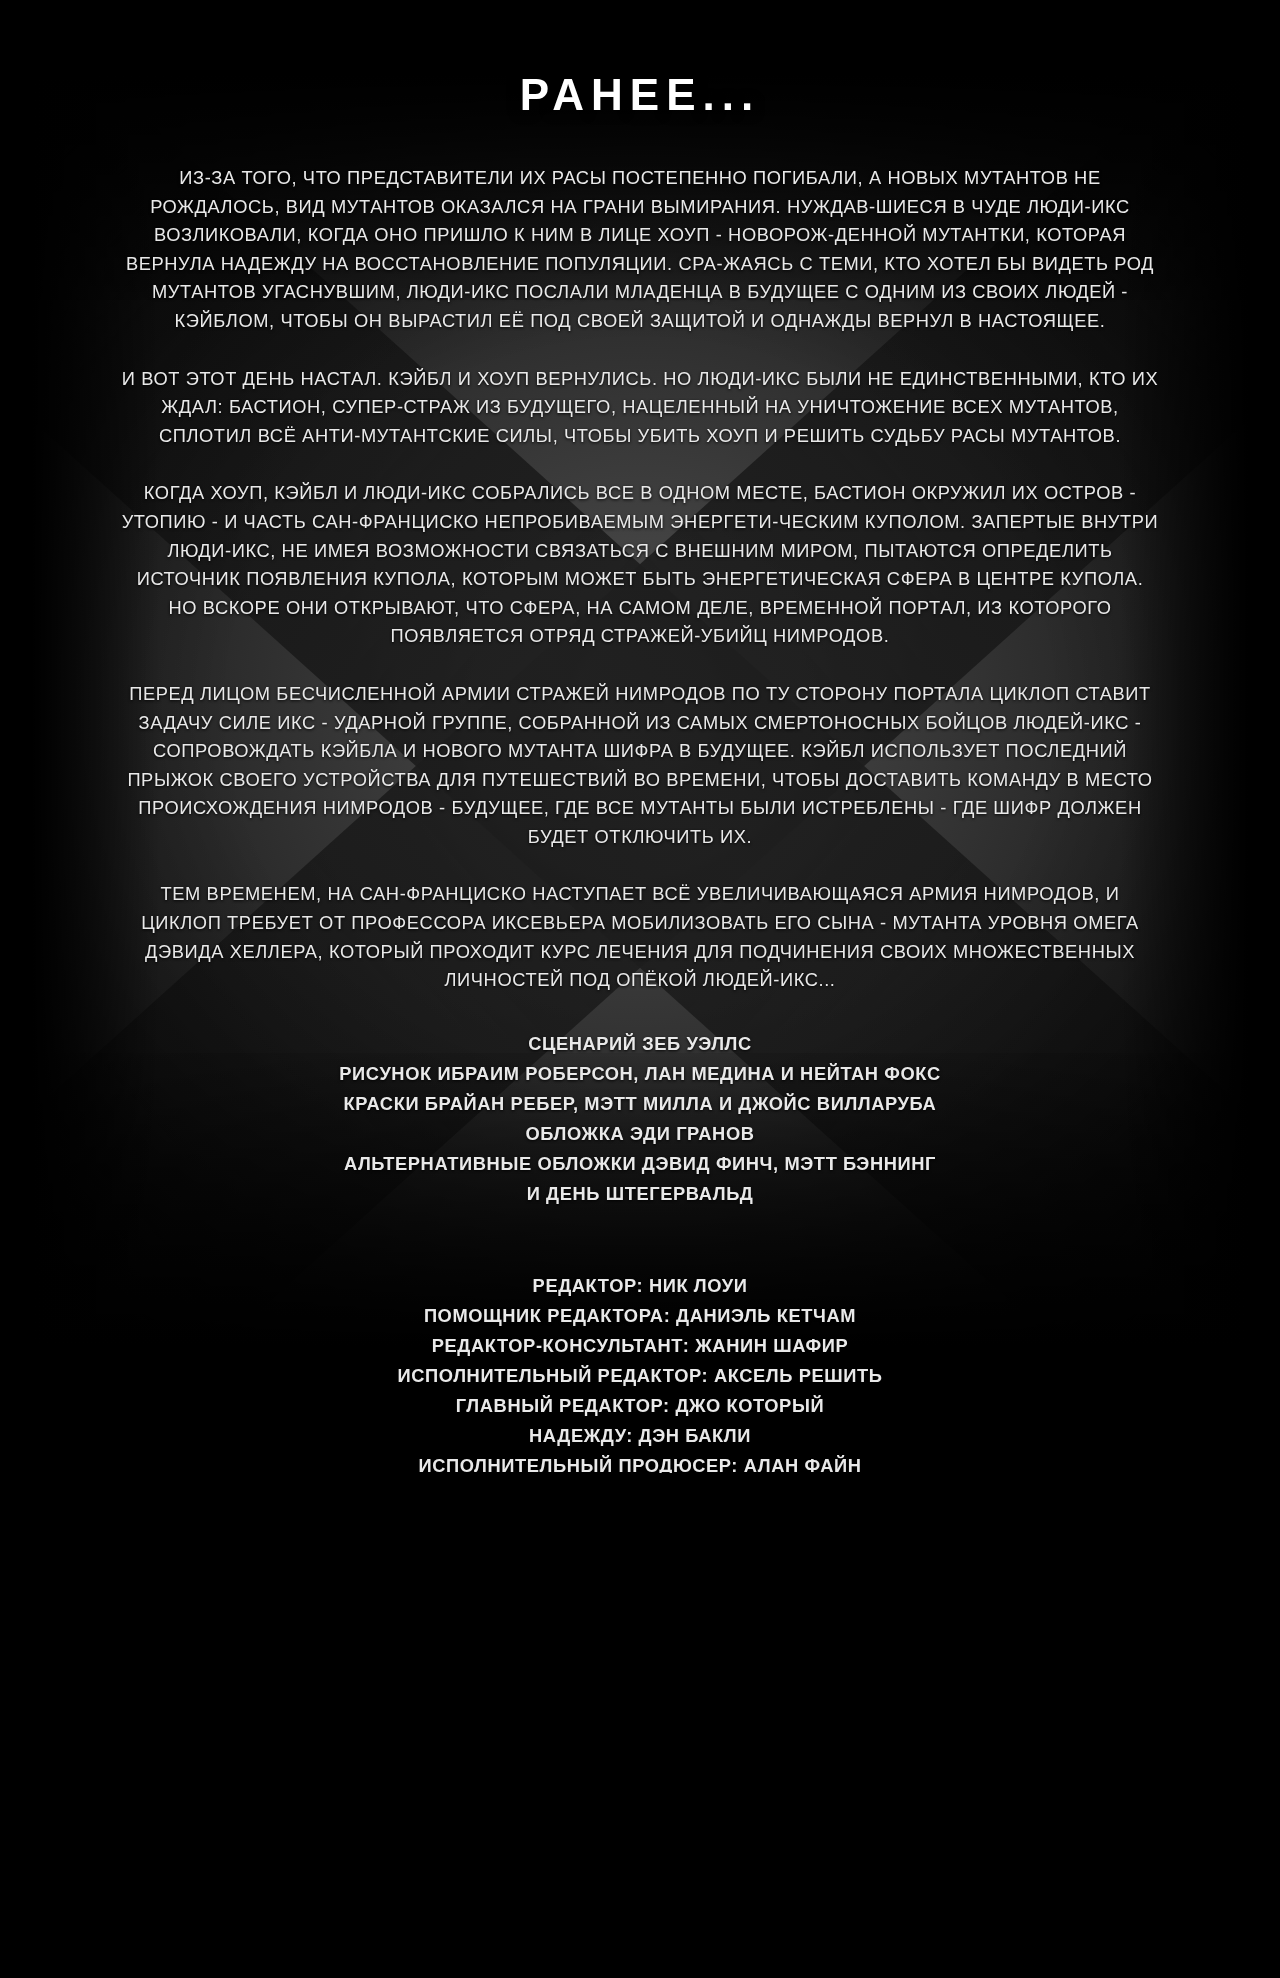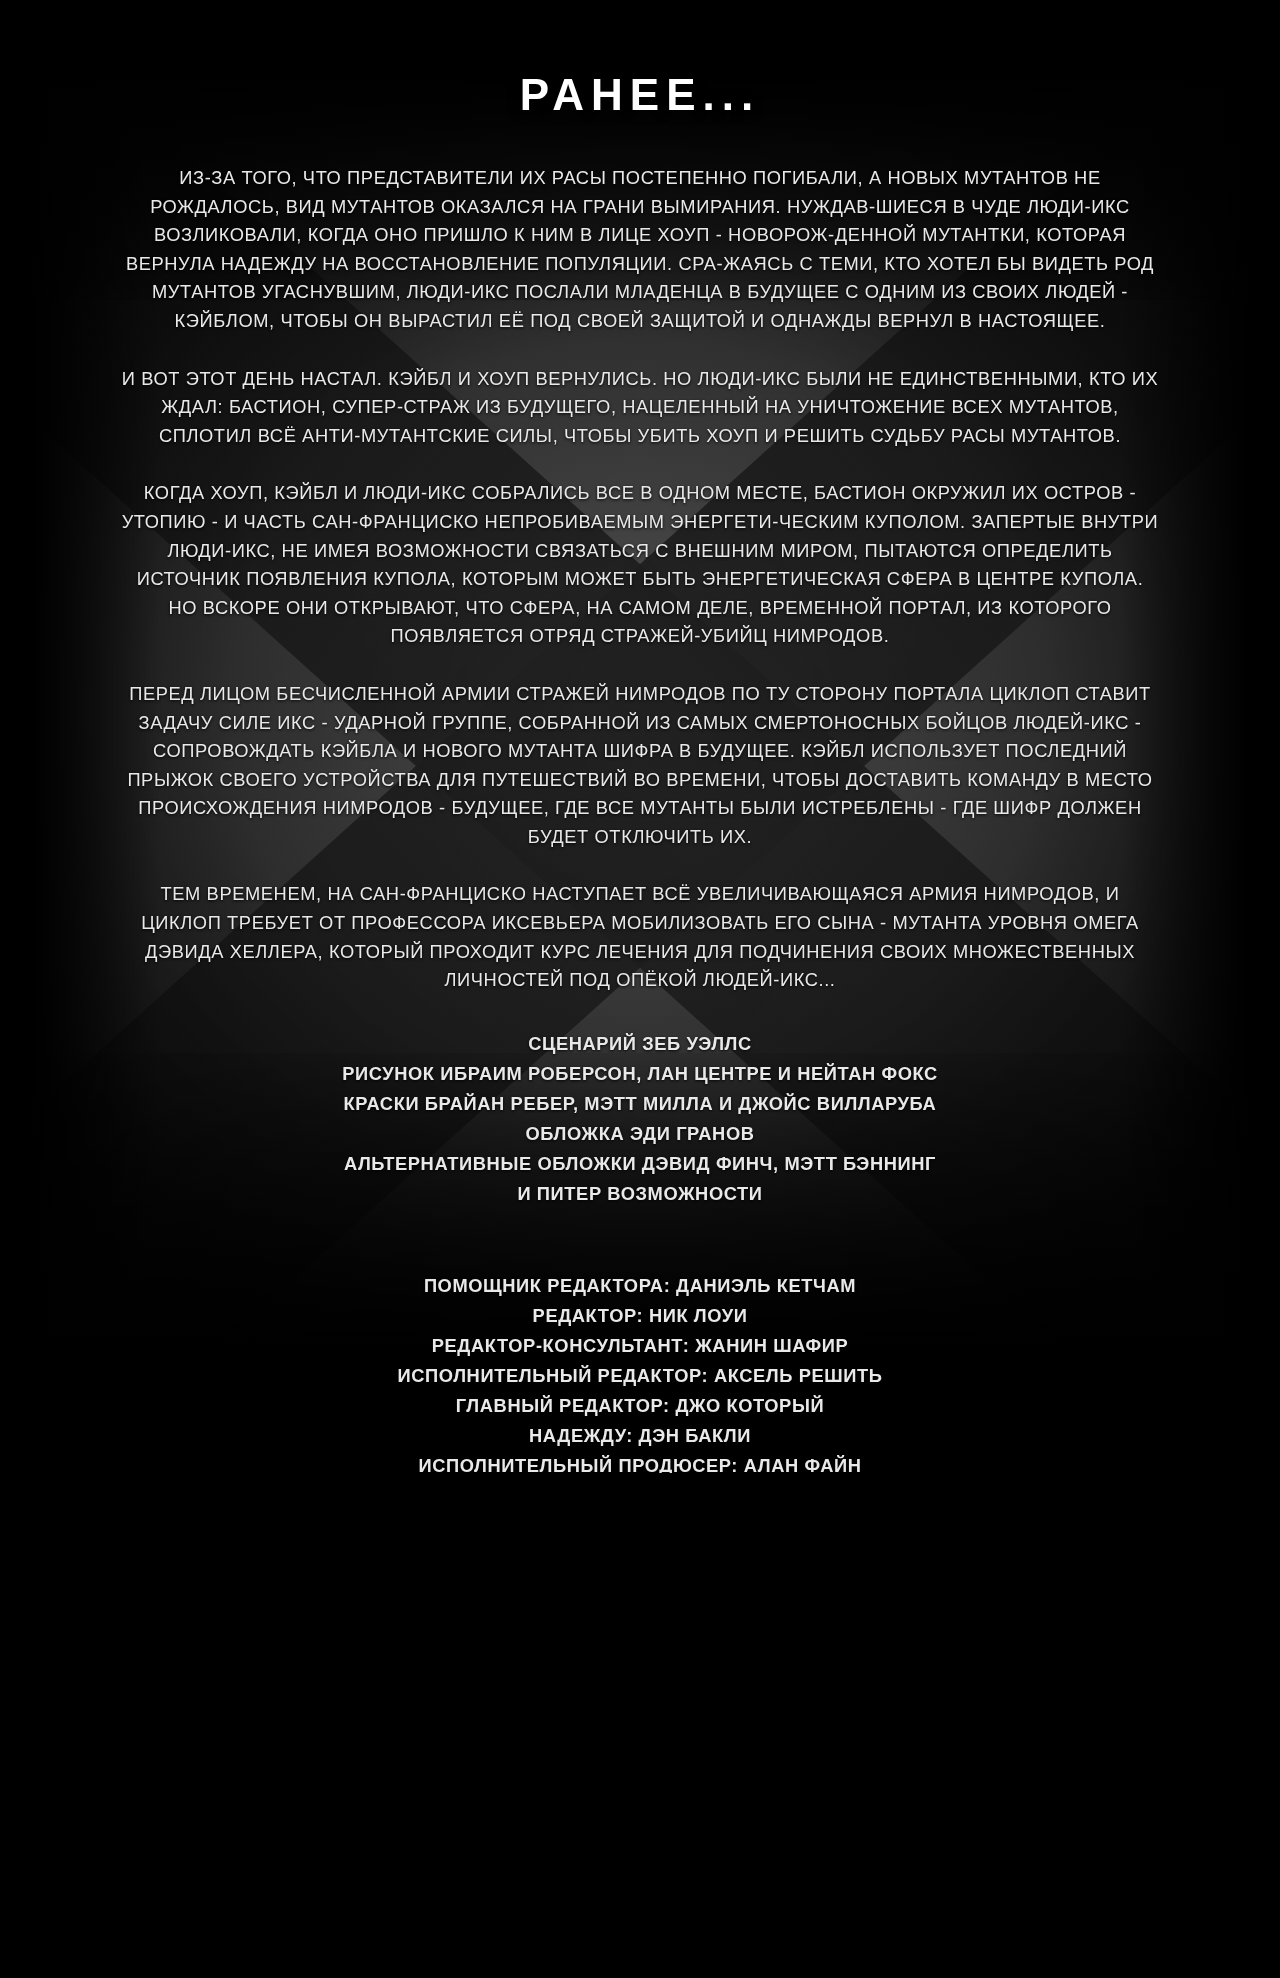--- a/index.html
+++ b/index.html
@@ -153,32 +153,32 @@
     <h1 class="title">РАНЕЕ...</h1>
 
     <p class="para">ИЗ-ЗА ТОГО, ЧТО ПРЕДСТАВИТЕЛИ ИХ РАСЫ ПОСТЕПЕННО ПОГИБАЛИ, А НОВЫХ МУТАНТОВ НЕ РОЖДАЛОСЬ, ВИД МУТАНТОВ ОКАЗАЛСЯ НА ГРАНИ ВЫМИРАНИЯ. НУЖДАВ-ШИЕСЯ В ЧУДЕ ЛЮДИ-ИКС ВОЗЛИКОВАЛИ, КОГДА ОНО ПРИШЛО К НИМ В ЛИЦЕ ХОУП - НОВОРОЖ-ДЕННОЙ МУТАНТКИ, КОТОРАЯ ВЕРНУЛА НАДЕЖДУ НА ВОССТАНОВЛЕНИЕ ПОПУЛЯЦИИ. СРА-ЖАЯСЬ С ТЕМИ, КТО ХОТЕЛ БЫ ВИДЕТЬ РОД МУТАНТОВ УГАСНУВШИМ, ЛЮДИ-ИКС ПОСЛАЛИ МЛАДЕНЦА В БУДУЩЕЕ С ОДНИМ ИЗ СВОИХ ЛЮДЕЙ - КЭЙБЛОМ, ЧТОБЫ ОН ВЫРАСТИЛ ЕЁ ПОД СВОЕЙ ЗАЩИТОЙ И ОДНАЖДЫ ВЕРНУЛ В НАСТОЯЩЕЕ.</p>
     <p class="para">И ВОТ ЭТОТ ДЕНЬ НАСТАЛ. КЭЙБЛ И ХОУП ВЕРНУЛИСЬ. НО ЛЮДИ-ИКС БЫЛИ НЕ ЕДИНСТВЕННЫМИ, КТО ИХ ЖДАЛ: БАСТИОН, СУПЕР-СТРАЖ ИЗ БУДУЩЕГО, НАЦЕЛЕННЫЙ НА УНИЧТОЖЕНИЕ ВСЕХ МУТАНТОВ, СПЛОТИЛ ВСЁ АНТИ-МУТАНТСКИЕ СИЛЫ, ЧТОБЫ УБИТЬ ХОУП И РЕШИТЬ СУДЬБУ РАСЫ МУТАНТОВ.</p>
     <p class="para">КОГДА ХОУП, КЭЙБЛ И ЛЮДИ-ИКС СОБРАЛИСЬ ВСЕ В ОДНОМ МЕСТЕ, БАСТИОН ОКРУЖИЛ ИХ ОСТРОВ - УТОПИЮ - И ЧАСТЬ САН-ФРАНЦИСКО НЕПРОБИВАЕМЫМ ЭНЕРГЕТИ-ЧЕСКИМ КУПОЛОМ. ЗАПЕРТЫЕ ВНУТРИ ЛЮДИ-ИКС, НЕ ИМЕЯ ВОЗМОЖНОСТИ СВЯЗАТЬСЯ С ВНЕШНИМ МИРОМ, ПЫТАЮТСЯ ОПРЕДЕЛИТЬ ИСТОЧНИК ПОЯВЛЕНИЯ КУПОЛА, КОТОРЫМ МОЖЕТ БЫТЬ ЭНЕРГЕТИЧЕСКАЯ СФЕРА В ЦЕНТРЕ КУПОЛА. НО ВСКОРЕ ОНИ ОТКРЫВАЮТ, ЧТО СФЕРА, НА САМОМ ДЕЛЕ, ВРЕМЕННОЙ ПОРТАЛ, ИЗ КОТОРОГО ПОЯВЛЯЕТСЯ ОТРЯД СТРАЖЕЙ-УБИЙЦ НИМРОДОВ.</p>
     <p class="para">ПЕРЕД ЛИЦОМ БЕСЧИСЛЕННОЙ АРМИИ СТРАЖЕЙ НИМРОДОВ ПО ТУ СТОРОНУ ПОРТАЛА ЦИКЛОП СТАВИТ ЗАДАЧУ СИЛЕ ИКС - УДАРНОЙ ГРУППЕ, СОБРАННОЙ ИЗ САМЫХ СМЕРТОНОСНЫХ БОЙЦОВ ЛЮДЕЙ-ИКС - СОПРОВОЖДАТЬ КЭЙБЛА И НОВОГО МУТАНТА ШИФРА В БУДУЩЕЕ. КЭЙБЛ ИСПОЛЬЗУЕТ ПОСЛЕДНИЙ ПРЫЖОК СВОЕГО УСТРОЙСТВА ДЛЯ ПУТЕШЕСТВИЙ ВО ВРЕМЕНИ, ЧТОБЫ ДОСТАВИТЬ КОМАНДУ В МЕСТО ПРОИСХОЖДЕНИЯ НИМРОДОВ - БУДУЩЕЕ, ГДЕ ВСЕ МУТАНТЫ БЫЛИ ИСТРЕБЛЕНЫ - ГДЕ ШИФР ДОЛЖЕН БУДЕТ ОТКЛЮЧИТЬ ИХ.</p>
     <p class="para">ТЕМ ВРЕМЕНЕМ, НА САН-ФРАНЦИСКО НАСТУПАЕТ ВСЁ УВЕЛИЧИВАЮЩАЯСЯ АРМИЯ НИМРОДОВ, И ЦИКЛОП ТРЕБУЕТ ОТ ПРОФЕССОРА ИКСЕВЬЕРА МОБИЛИЗОВАТЬ ЕГО СЫНА - МУТАНТА УРОВНЯ ОМЕГА ДЭВИДА ХЕЛЛЕРА, КОТОРЫЙ ПРОХОДИТ КУРС ЛЕЧЕНИЯ ДЛЯ ПОДЧИНЕНИЯ СВОИХ МНОЖЕСТВЕННЫХ ЛИЧНОСТЕЙ ПОД ОПЁКОЙ ЛЮДЕЙ-ИКС...</p>
 
     <div class="credits">
       <div class="credit-line">СЦЕНАРИЙ ЗЕБ УЭЛЛС</div>
-      <div class="credit-line">РИСУНОК ИБРАИМ РОБЕРСОН, ЛАН ЦЕНТРЕ И НЕЙТАН ФОКС</div>
+      <div class="credit-line">РИСУНОК ИБРАИМ РОБЕРСОН, ЛАН МЕДИНА И НЕЙТАН ФОКС</div>
       <div class="credit-line">КРАСКИ БРАЙАН РЕБЕР, МЭТТ МИЛЛА И ДЖОЙС ВИЛЛАРУБА</div>
       <div class="credit-line">ОБЛОЖКА ЭДИ ГРАНОВ</div>
       <div class="credit-line">АЛЬТЕРНАТИВНЫЕ ОБЛОЖКИ ДЭВИД ФИНЧ, МЭТТ БЭННИНГ</div>
-      <div class="credit-line">И ПИТЕР ВОЗМОЖНОСТИ</div>
+      <div class="credit-line">И ДЕНЬ ШТЕГЕРВАЛЬД</div>
     </div>
 
     <div class="credits-gap"></div>
 
     <div class="credits">
+      <div class="credit-line">РЕДАКТОР: НИК ЛОУИ</div>
       <div class="credit-line">ПОМОЩНИК РЕДАКТОРА: ДАНИЭЛЬ КЕТЧАМ</div>
-      <div class="credit-line">РЕДАКТОР: НИК ЛОУИ</div>
       <div class="credit-line">РЕДАКТОР-КОНСУЛЬТАНТ: ЖАНИН ШАФИР</div>
       <div class="credit-line">ИСПОЛНИТЕЛЬНЫЙ РЕДАКТОР: АКСЕЛЬ РЕШИТЬ</div>
       <div class="credit-line">ГЛАВНЫЙ РЕДАКТОР: ДЖО КОТОРЫЙ</div>
       <div class="credit-line">НАДЕЖДУ: ДЭН БАКЛИ</div>
       <div class="credit-line">ИСПОЛНИТЕЛЬНЫЙ ПРОДЮСЕР: АЛАН ФАЙН</div>
     </div>
 
     <div class="credits translation">
       <div class="credit-line">ПЕРЕВОД GOSU</div>
       <div class="credit-line">ОФОРМЛЕНИЕ _NATHAN_</div>

